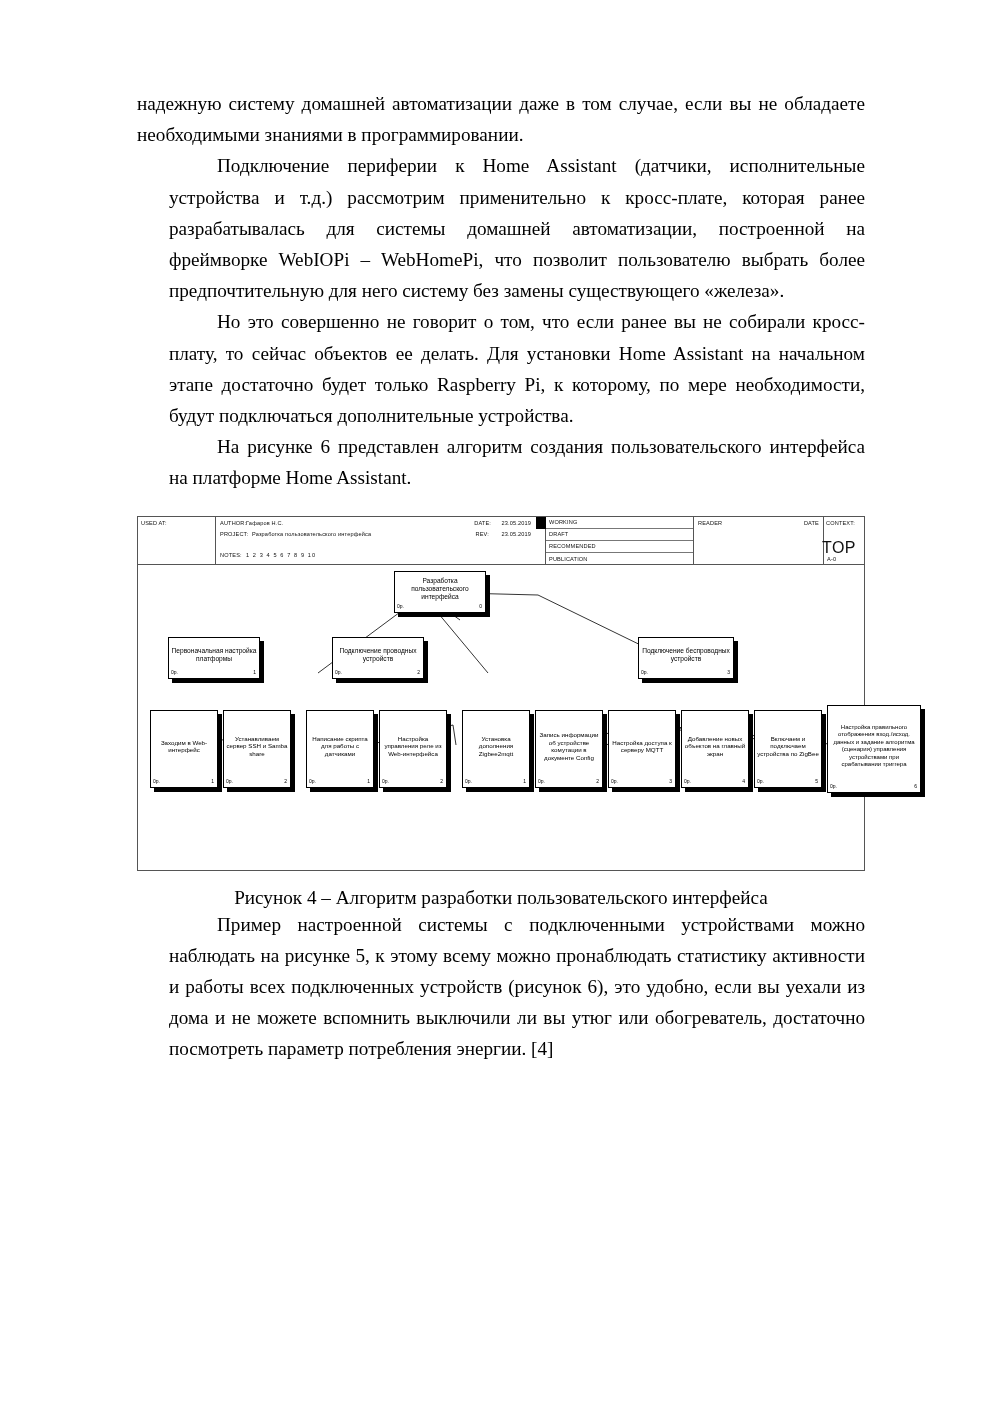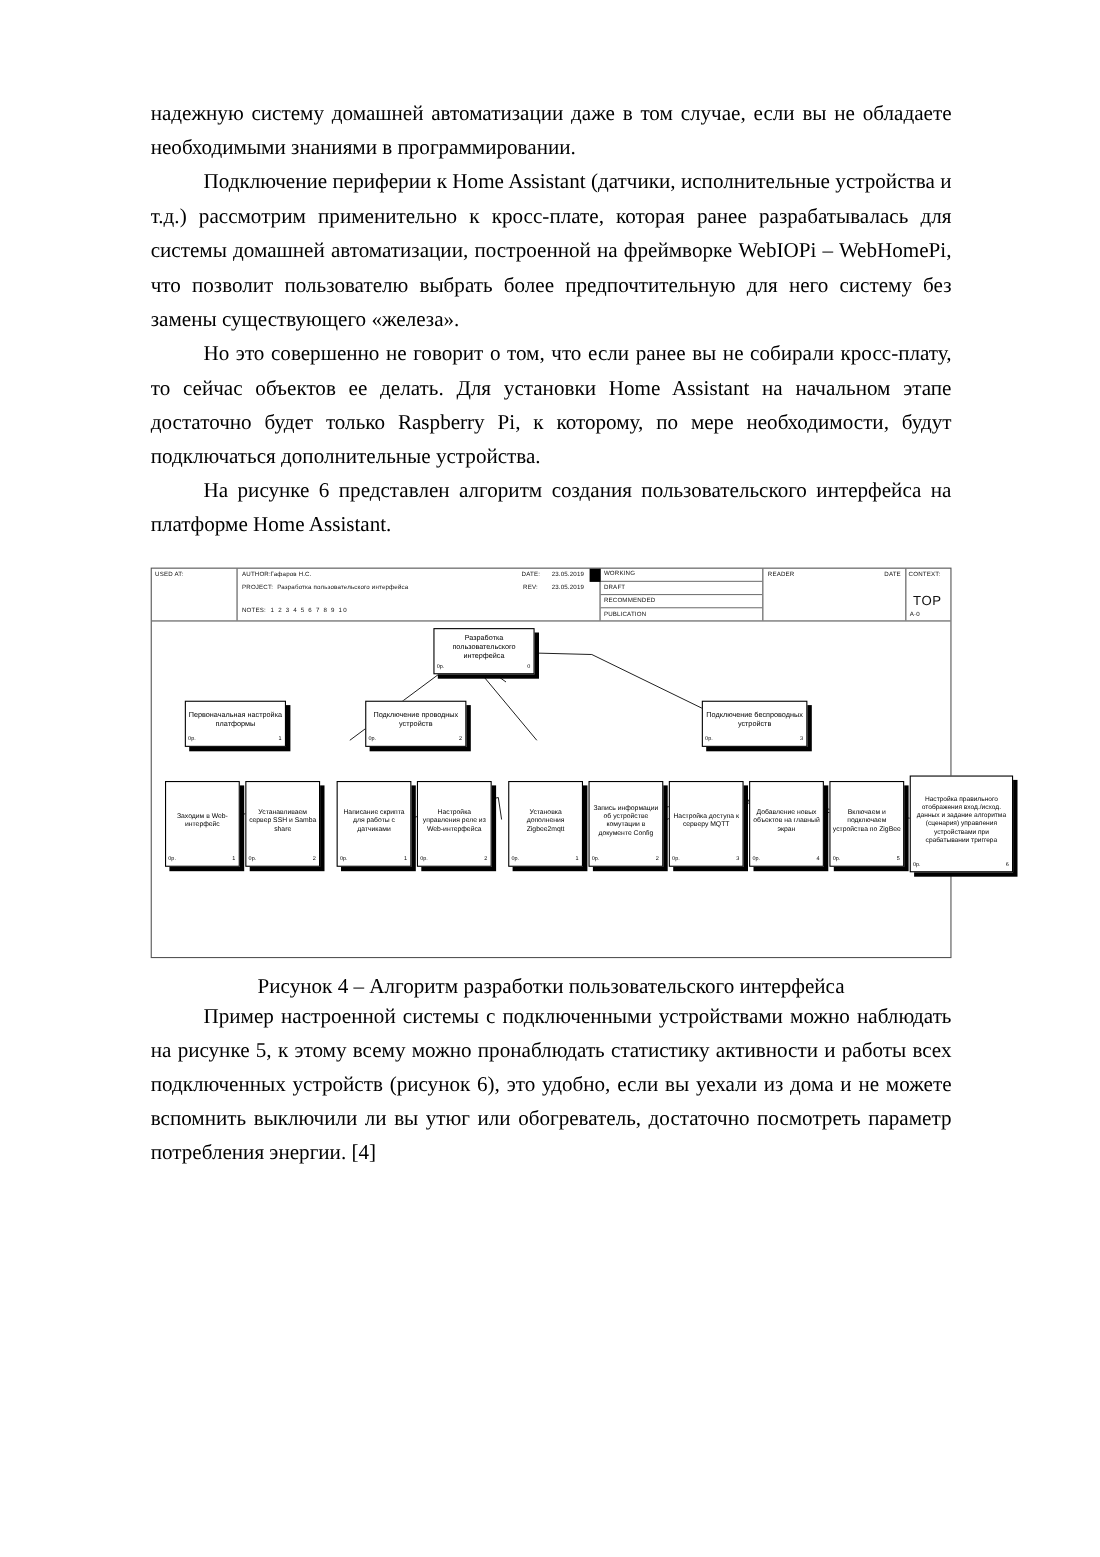--- a/index.html
+++ b/index.html
@@ -31,20 +31,21 @@
   p.body-text {
     margin: 0;
     font-size: 19.2px;
     line-height: 31.2px;
     text-align: justify;
     text-indent: 0;
     font-family: "Liberation Serif", "DejaVu Serif", serif;
   }
   p.indent {
     text-indent: 48px;
+    margin-left: 32px;
   }
 
   
   .figure-wrap {
     position: relative;
     margin-top: 22px;
     width: 728px;
   }
   .idef {
     position: relative;
@@ -105,21 +106,21 @@
     left: -10px;
     top: 0;
     width: 10px;
     height: 12px;
     background: #000;
   }
   .top-label {
     position: absolute;
     right: 8px;
     top: 22px;
-    font-size: 12px;
+    font-size: 16px;
     font-family: "Liberation Sans", "DejaVu Sans", sans-serif;
     letter-spacing: 0.5px;
   }
   .a0-label {
     position: absolute;
     left: 3px;
     bottom: 2px;
     font-size: 5.6px;
   }
 

